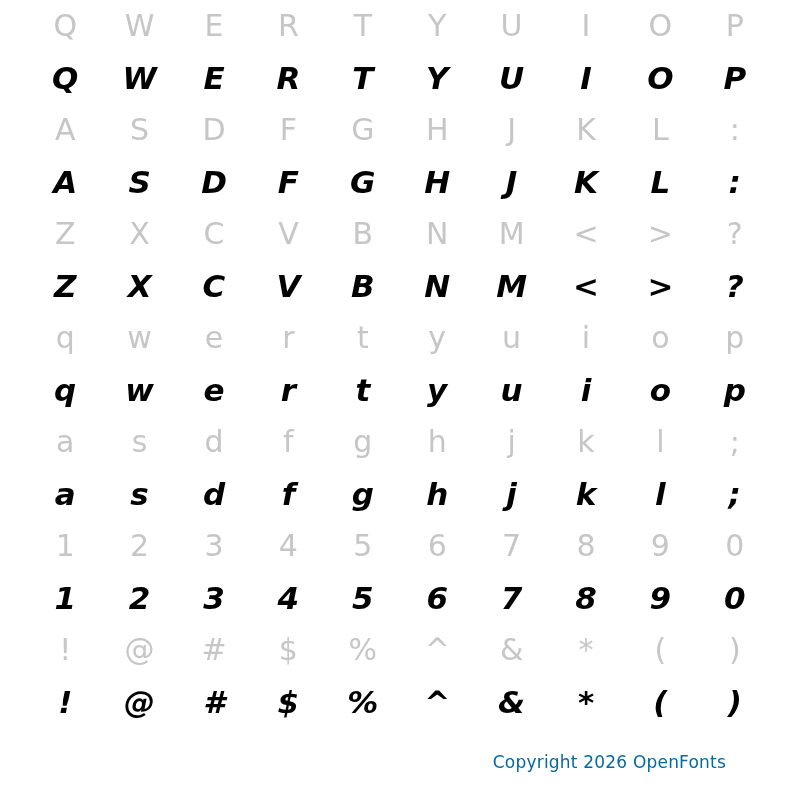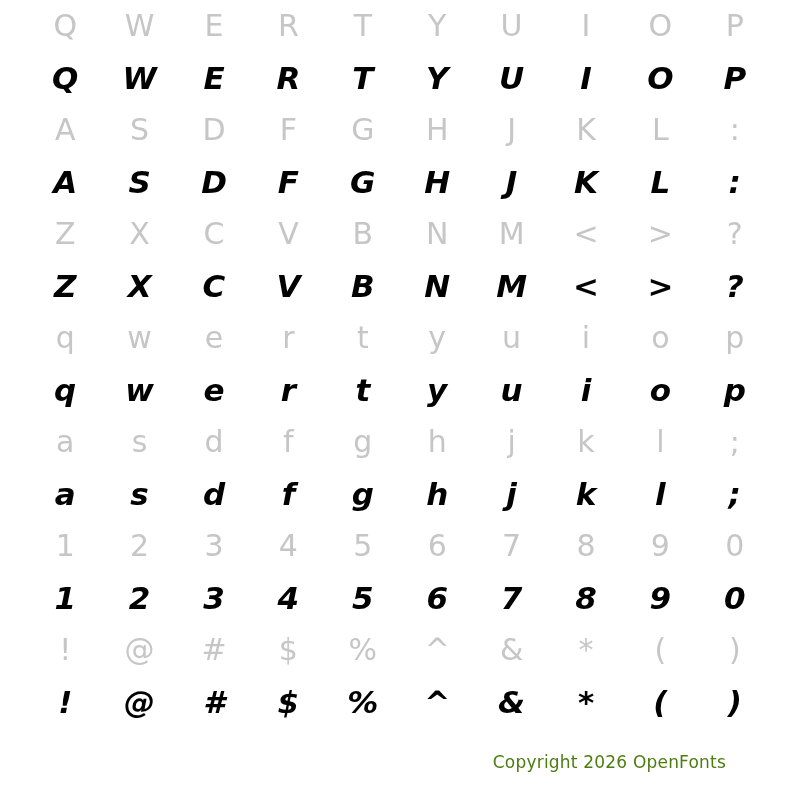--- a/index.html
+++ b/index.html
@@ -52,21 +52,21 @@
     font-size: 31px;
     font-family: "DejaVu Sans", sans-serif;
   }
   .footer {
     position: absolute;
     left: 0;
     right: 0;
     bottom: 28px;
     text-align: right;
     padding-right: 74px;
-    color: #4d7c0f;
+    color: #0369a1;
     font-size: 17px;
     font-family: "DejaVu Sans", sans-serif;
     letter-spacing: 0.2px;
   }
 </style>
 </head>
 <body>
 
 <div id="specimen">
     <div class="row light">

